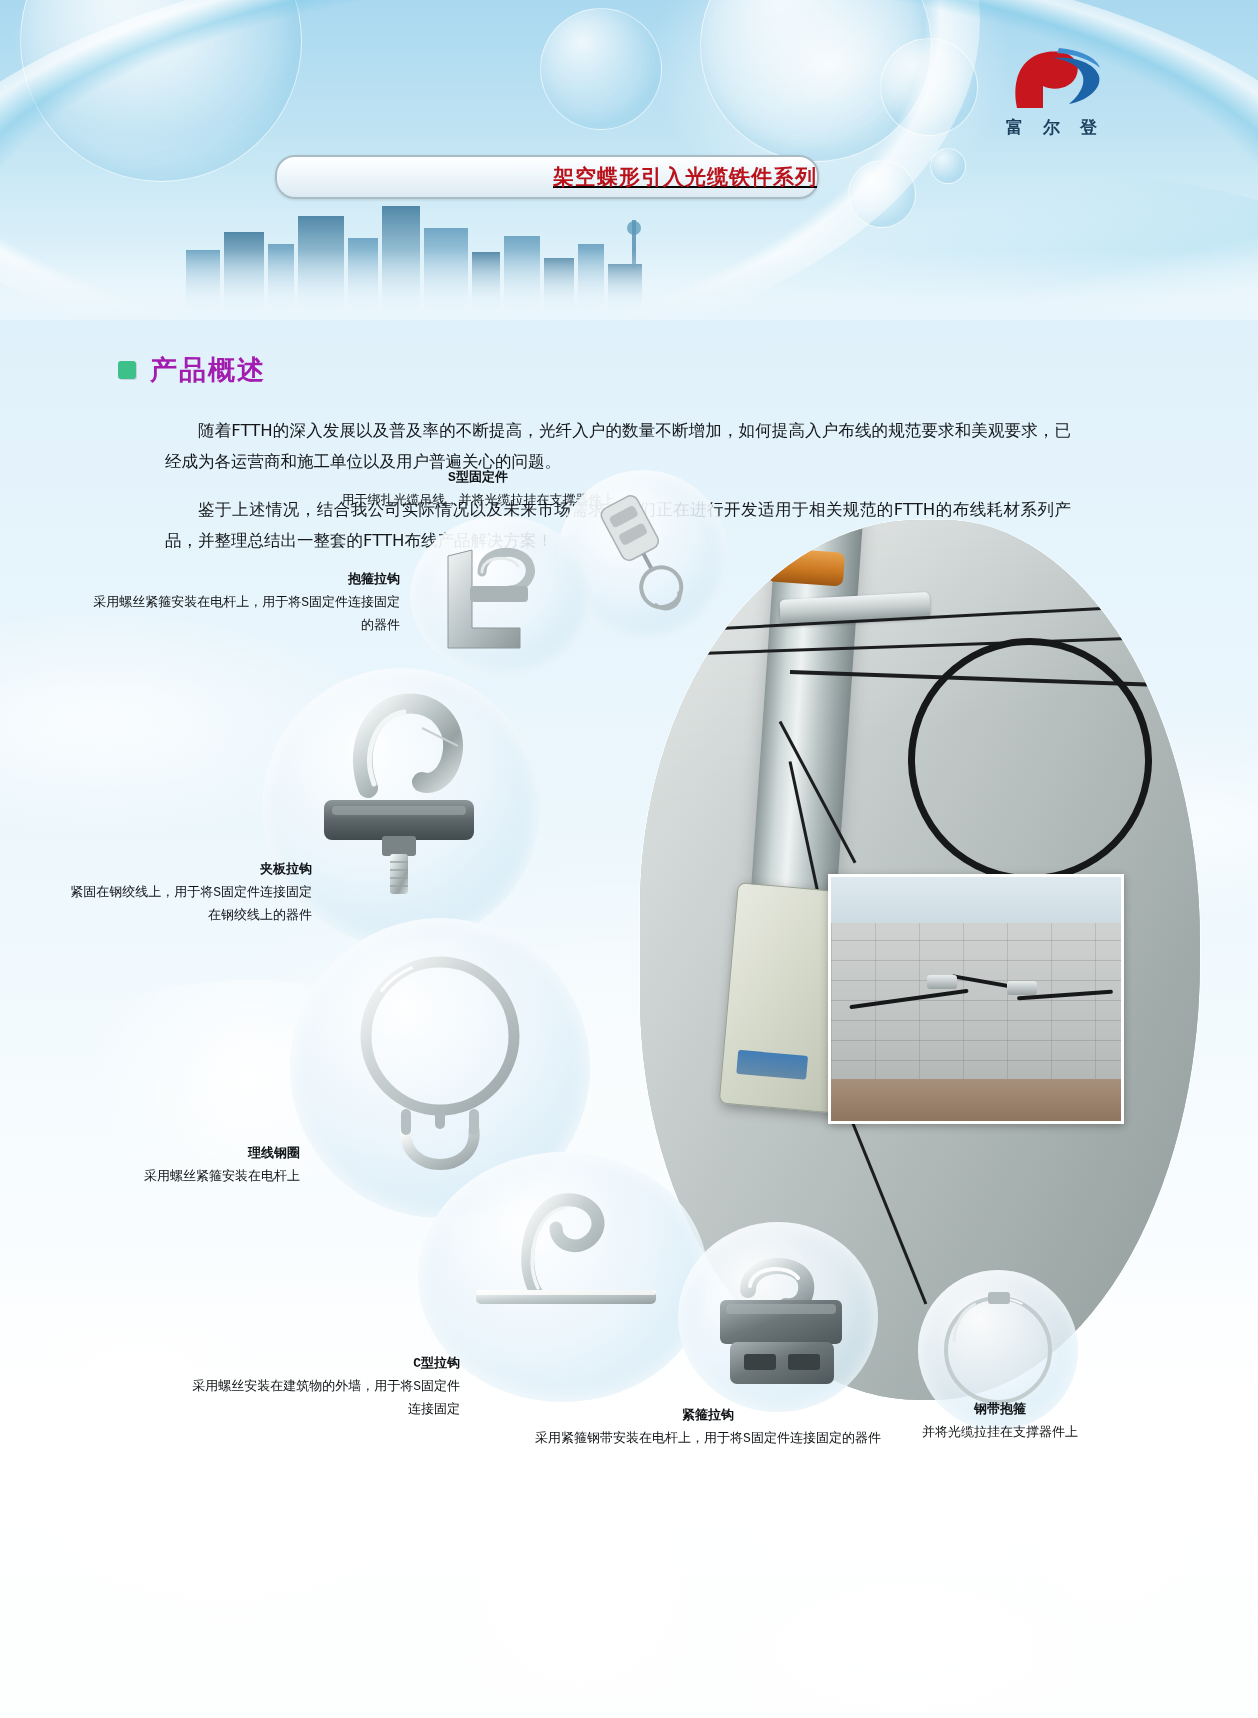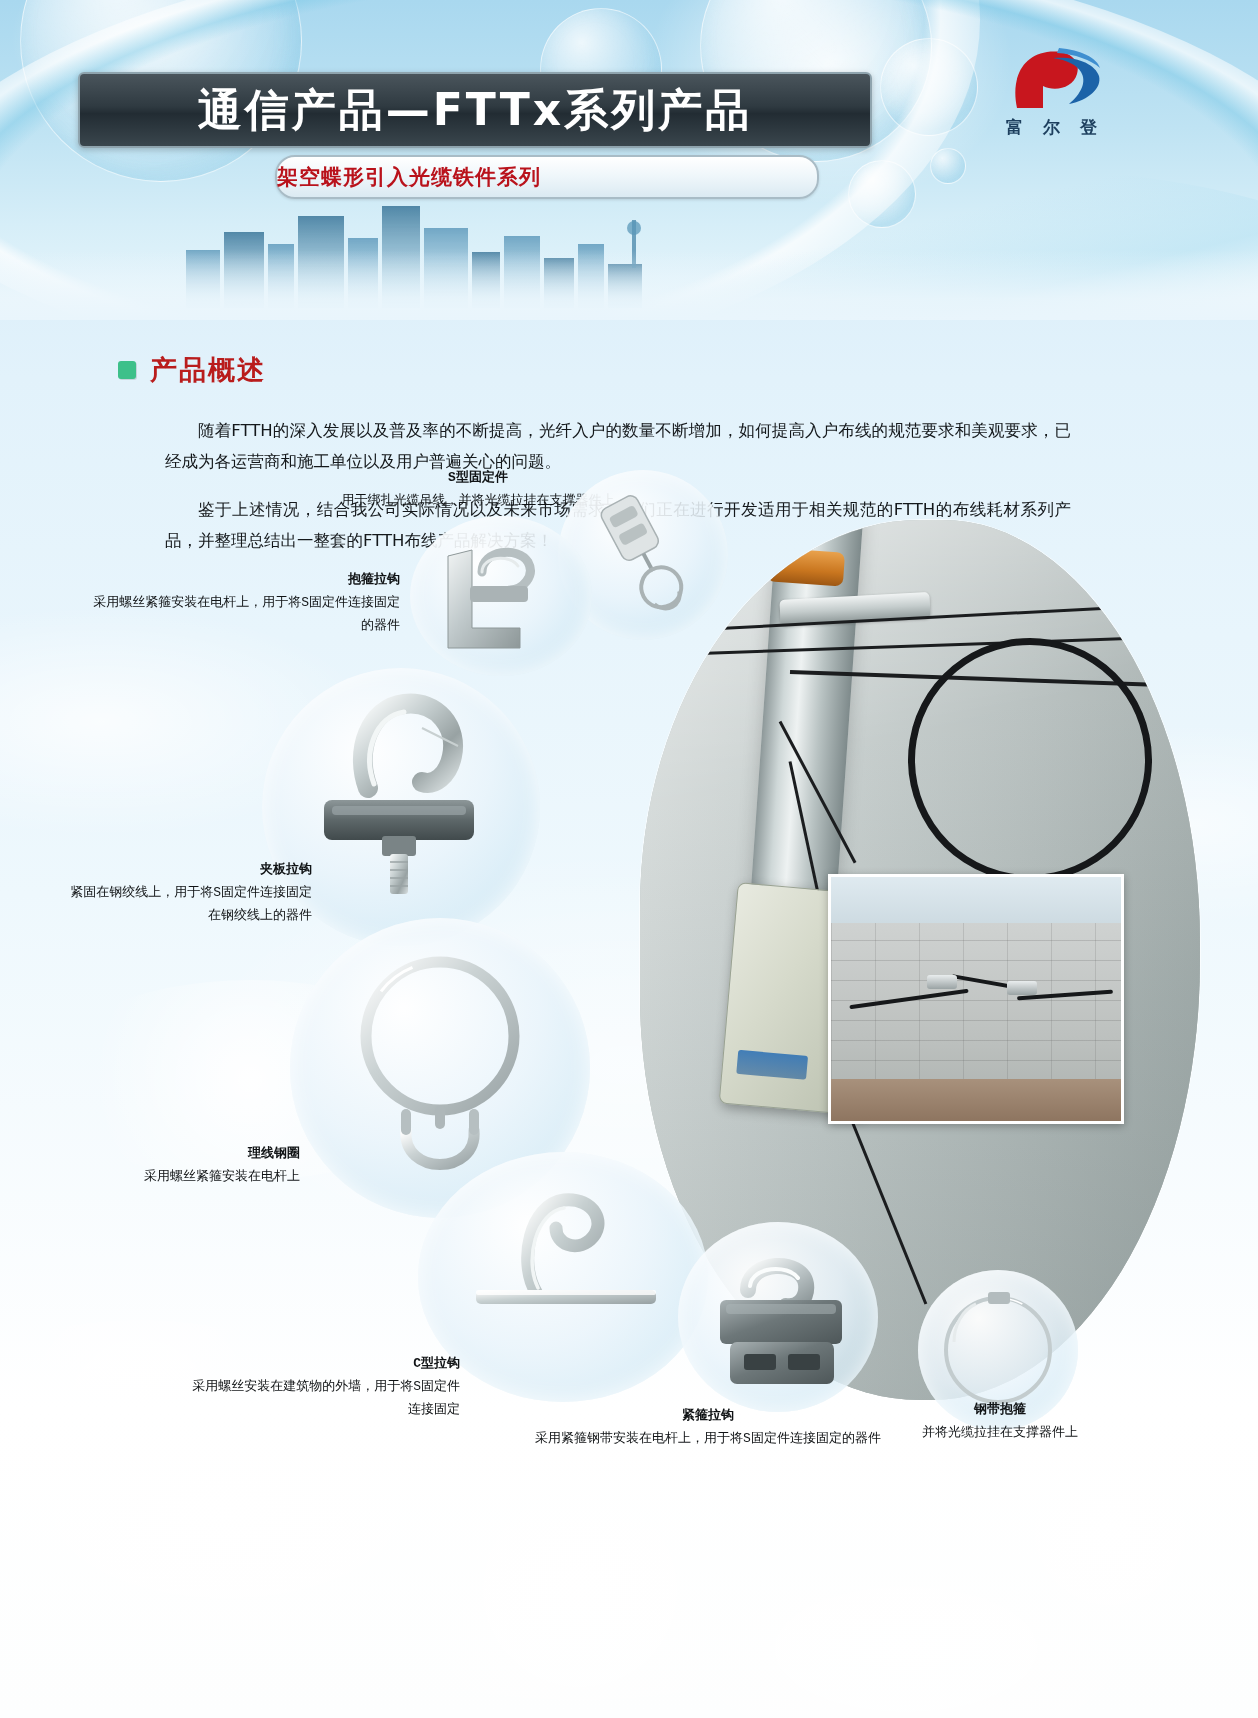--- a/index.html
+++ b/index.html
@@ -124,22 +124,23 @@
     position: absolute;
     left: 275px;
     top: 155px;
     width: 540px;
     height: 40px;
     border: 2px solid #a9bcc6;
     border-radius: 20px;
     background: linear-gradient(180deg, #ffffff 0%, #eef6fa 50%, #dbeaf2 100%);
     display: flex;
     align-items: center;
-    justify-content: flex-start;
+    justify-content: flex-end;
     box-shadow: 0 1px 3px rgba(0,0,0,0.12);
+    text-decoration: underline;
   }
   .subtitle-plate .subtitle-text {
     color: #b9121b;
     font-size: 21px;
     font-weight: bold;
     letter-spacing: 1px;
     font-family: "DejaVu Sans", "Liberation Sans", sans-serif;
     white-space: nowrap;
   }
 
@@ -176,21 +177,21 @@
   }
   .section-bullet {
     width: 18px; height: 18px;
     background: #3dc08a;
     border-radius: 3px;
     box-shadow: 1px 1px 0 rgba(0,0,0,0.12);
   }
   .section-title {
     font-size: 27px;
     font-weight: bold;
-    color: #b91c1c;
+    color: #a21caf;
     font-family: "DejaVu Sans", "Liberation Sans", sans-serif;
     letter-spacing: 2px;
   }
 
   .body-copy {
     position: absolute;
     left: 148px;
     top: 398px;
     width: 940px;
     font-size: 16.5px;
@@ -378,23 +379,20 @@
     <rect x="364" y="60" width="30" height="50" fill="url(#bldg2)"></rect>
     <rect x="398" y="46" width="26" height="64" fill="url(#bldg)"></rect>
     <rect x="428" y="66" width="34" height="44" fill="url(#bldg2)"></rect>
     <rect x="452" y="22" width="4" height="48" fill="#3f7fa5" opacity="0.8"></rect>
     <circle cx="454" cy="30" r="7" fill="#4a8cb0" opacity="0.75"></circle>
   </svg>
 
   <div class="header-curve-band"></div>
   <div class="header-bottom-fade"></div>
 
-  <div class="title-plate">
-    <span class="title-text">通信产品—FTTx系列产品</span>
-  </div>
 
   <div class="subtitle-plate">
     <span class="subtitle-text">架空蝶形引入光缆铁件系列</span>
   </div>
 
   <div class="logo-box">
     <div class="logo-mark">
       <svg viewBox="0 0 96 66" width="96" height="66">
         <path d="M10 62 C4 34 14 10 40 6 C62 3 74 14 70 28 C66 42 48 46 36 40 L36 62 Z" fill="#c8161e"></path>
         <path d="M46 12 C70 10 88 18 92 30 C95 42 82 54 62 58 C74 48 80 36 74 26 C70 19 60 14 46 12 Z" fill="#1c63a8"></path>

